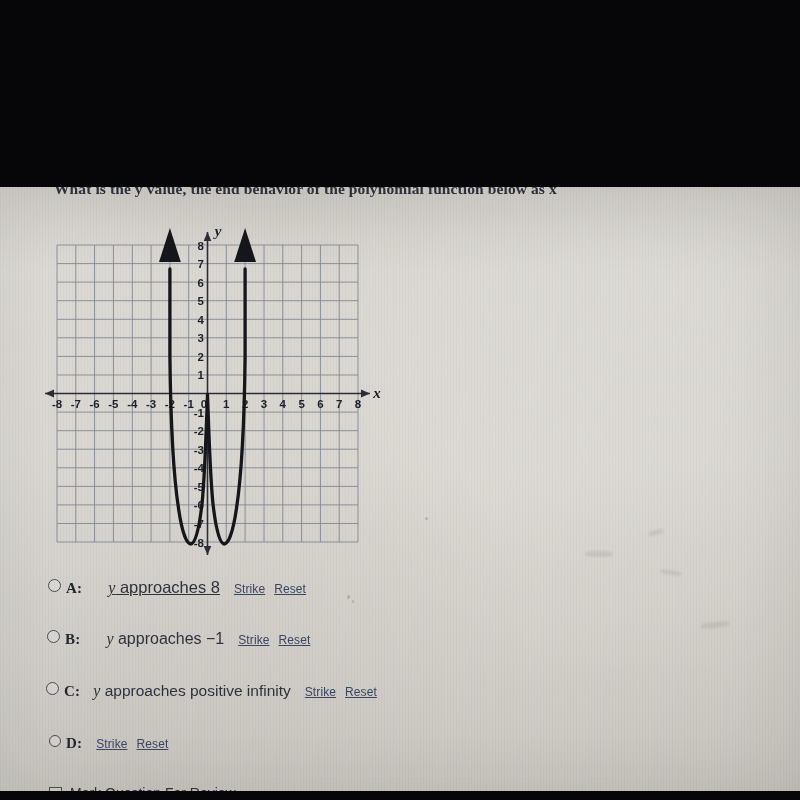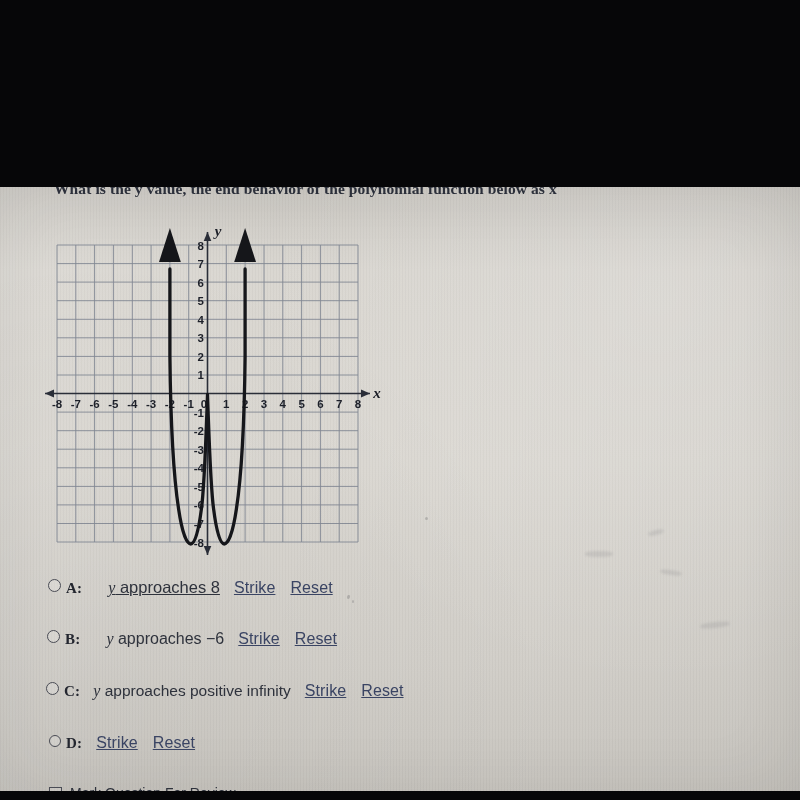--- a/index.html
+++ b/index.html
@@ -127,26 +127,26 @@
     font-family: "Liberation Serif", serif;
     font-style: italic;
     font-size: 16px;
   }
   .links {
     margin-left: 14px;
     white-space: nowrap;
   }
   .lnk {
     font-family: "Liberation Sans", sans-serif;
-    font-size: 16px;
+    font-size: 12px;
     color: #3a4463;
     text-decoration: underline;
     letter-spacing: 0.1px;
   }
-  .lnk + .lnk { margin-left: 11px; }
+  .lnk + .lnk { margin-left: 5px; }
 
   
   .r0 .opt-text { font-size: 16.5px; text-decoration: underline; }
   .r1 .opt-text { font-size: 16px; }
   .r2 .opt-text { font-size: 15.5px; margin-left: 13px; }
   .r3 .opt-text { font-size: 15px; }
   .r0 { margin-left: 4px; }
   .r1 { margin-left: 3px; }
   .r2 { margin-left: 2px; }
   .r3 { margin-left: 5px; }
@@ -334,21 +334,21 @@
       <span class="opt-text"><span class="ital">y</span><span> approaches 8</span></span>
       <span class="links">
         <a class="lnk" href="#">Strike</a>
         <a class="lnk" href="#">Reset</a>
       </span>
     </div>
 
     <div class="option-row r1">
       <span class="radio"></span>
       <span class="opt-letter">B:</span>
-      <span class="opt-text"><span class="ital">y</span><span> approaches −6</span></span>
+      <span class="opt-text"><span class="ital">y</span><span> approaches −1</span></span>
       <span class="links">
         <a class="lnk" href="#">Strike</a>
         <a class="lnk" href="#">Reset</a>
       </span>
     </div>
 
     <div class="option-row r2">
       <span class="radio"></span>
       <span class="opt-letter">C:</span>
       <span class="opt-text"><span class="ital">y</span><span> approaches positive infinity</span></span>

